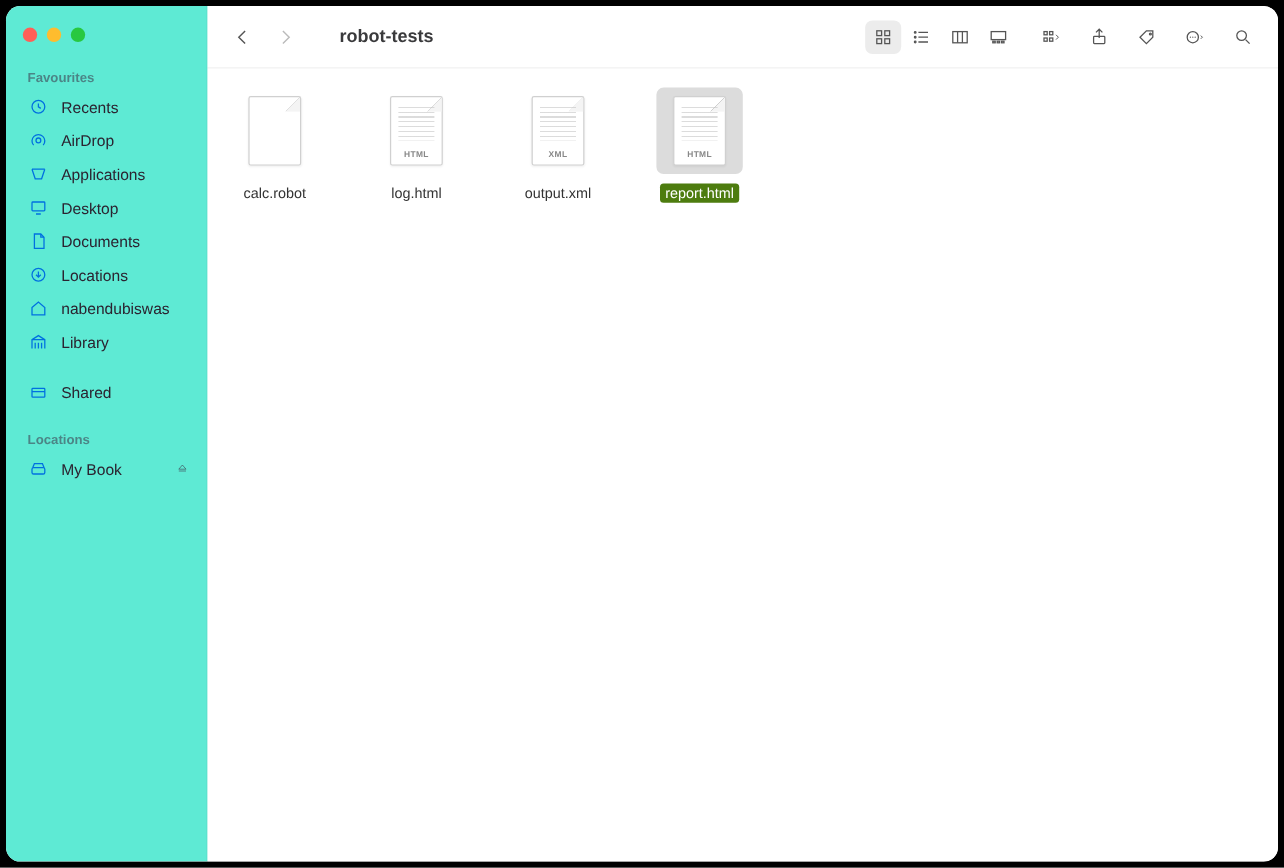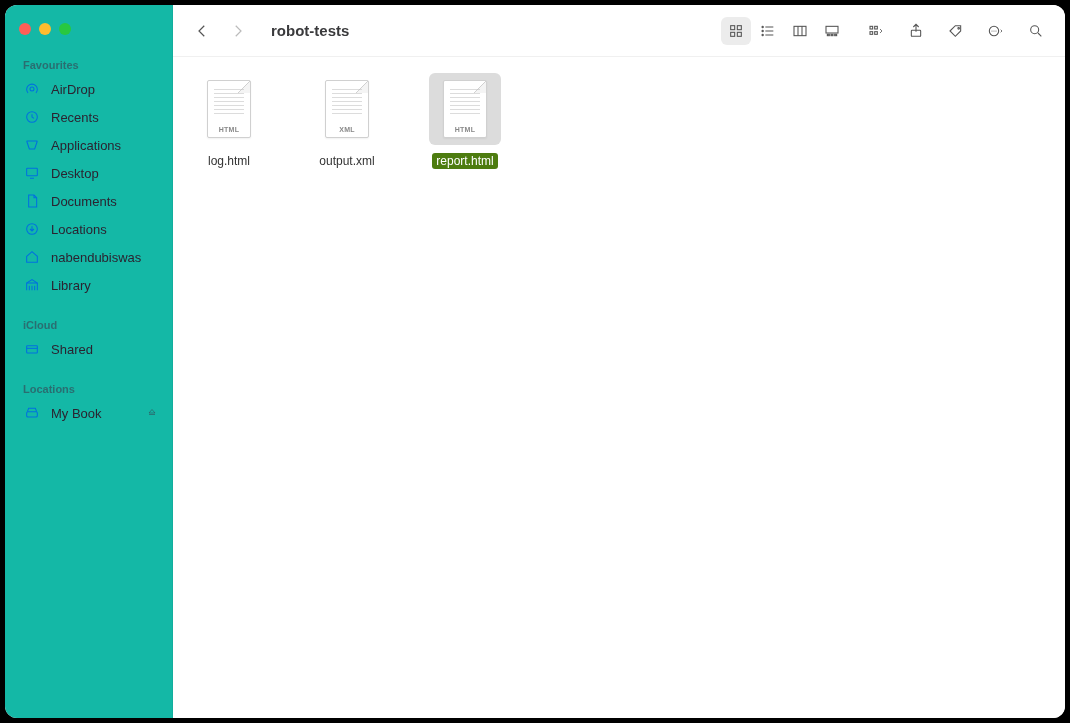--- a/index.html
+++ b/index.html
@@ -19,21 +19,21 @@
     background: #fff;
     border-radius: 12px;
     overflow: hidden;
     display: flex;
     position: relative;
     box-shadow: 0 10px 40px rgba(0,0,0,0.3);
   }
   
   .sidebar {
     width: 168px;
-    background: #14b8a6;
+    background: #5eead4;
     display: flex;
     flex-direction: column;
     padding-top: 10px;
     border-right: 1px solid rgba(0,0,0,0.05);
   }
   .traffic {
     display: flex;
     gap: 8px;
     padding: 8px 14px 18px 14px;
   }
@@ -83,21 +83,21 @@
     display:flex; align-items:center; justify-content:center;
     border-radius:6px;
     color:#555;
   }
   .tb-btn svg { stroke:#555; fill:none; stroke-width:1.6; }
   .tb-btn.disabled svg { stroke:#bbb; }
   .title {
     font-size: 15px;
     font-weight: 600;
     color: #3a3a3c;
-    margin-left: 12px;
+    margin-left: 24px;
   }
   .flex-grow { flex:1; }
   .seg {
     display:flex;
     gap:2px;
     background: transparent;
     border-radius:6px;
     padding:2px;
     margin-right: 6px;
   }
@@ -176,34 +176,34 @@
     <div class="traffic">
       <div class="dot red"></div>
       <div class="dot yellow"></div>
       <div class="dot green"></div>
     </div>
 
     <div class="section-header">Favourites</div>
     <div class="side-item">
       <span class="ic">
           <svg viewBox="0 0 24 24" width="16" height="16">
+            <circle cx="12" cy="12" r="8"></circle>
+            <path d="M12 8v4l3 2"></path>
+          </svg>
+        </span>
+      <span>Recents</span>
+    </div>
+    <div class="side-item">
+      <span class="ic">
+          <svg viewBox="0 0 24 24" width="16" height="16">
             <circle cx="12" cy="12" r="3"></circle>
             <path d="M6 18a8 8 0 1 1 12 0"></path>
           </svg>
         </span>
       <span>AirDrop</span>
-    </div>
-    <div class="side-item">
-      <span class="ic">
-          <svg viewBox="0 0 24 24" width="16" height="16">
-            <circle cx="12" cy="12" r="8"></circle>
-            <path d="M12 8v4l3 2"></path>
-          </svg>
-        </span>
-      <span>Recents</span>
     </div>
     <div class="side-item">
       <span class="ic">
           <svg viewBox="0 0 24 24" width="16" height="16">
             <path d="M4 6h16M4 6l4 12h8l4-12"></path>
           </svg>
         </span>
       <span>Applications</span>
     </div>
     <div class="side-item">
@@ -247,21 +247,20 @@
             <path d="M4 20V9l8-5 8 5v11"></path>
             <path d="M4 9h16"></path>
             <path d="M8 20v-7M12 20v-7M16 20v-7"></path>
           </svg>
         </span>
       <span>Library</span>
     </div>
 
     <div class="spacer"></div>
 
-    <div class="section-header">iCloud</div>
     <div class="side-item">
       <span class="ic">
           <svg viewBox="0 0 24 24" width="16" height="16">
             <rect x="4" y="7" width="16" height="11" rx="1"></rect>
             <path d="M4 11h16"></path>
           </svg>
         </span>
       <span>Shared</span>
     </div>
 
@@ -369,20 +368,29 @@
               <path d="M15 15l5 5"></path>
             </svg>
           </div>
       </div>
     </div>
 
     <div class="content">
       <div class="file">
         <div class="file-icon-wrap">
           <div class="file-icon">
+              <div class="lines" style="opacity:0;"></div>
+              <div class="tag"></div>
+            </div>
+        </div>
+        <div class="file-label">calc.robot</div>
+      </div>
+      <div class="file">
+        <div class="file-icon-wrap">
+          <div class="file-icon">
               <div class="lines"></div>
               <div class="tag">HTML</div>
             </div>
         </div>
         <div class="file-label">log.html</div>
       </div>
       <div class="file">
         <div class="file-icon-wrap">
           <div class="file-icon">
               <div class="lines"></div>

